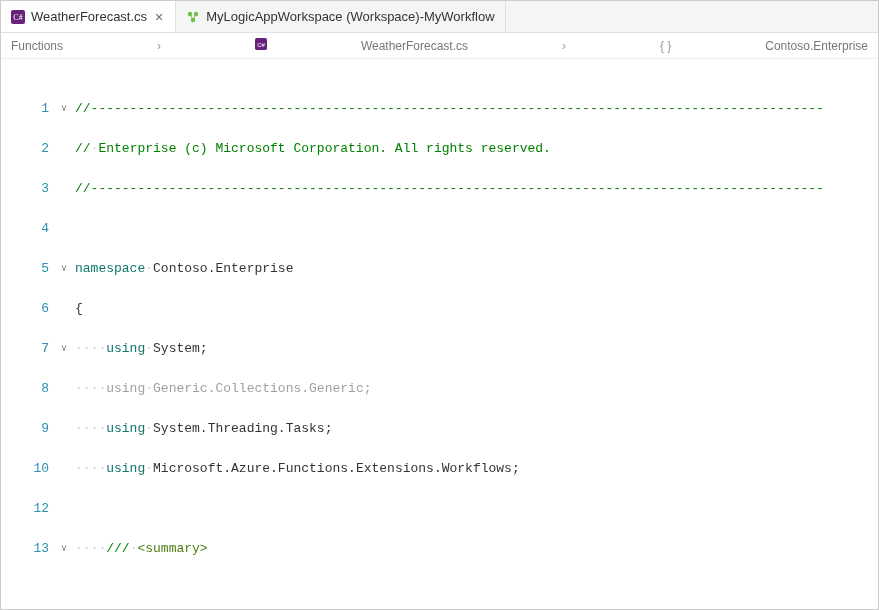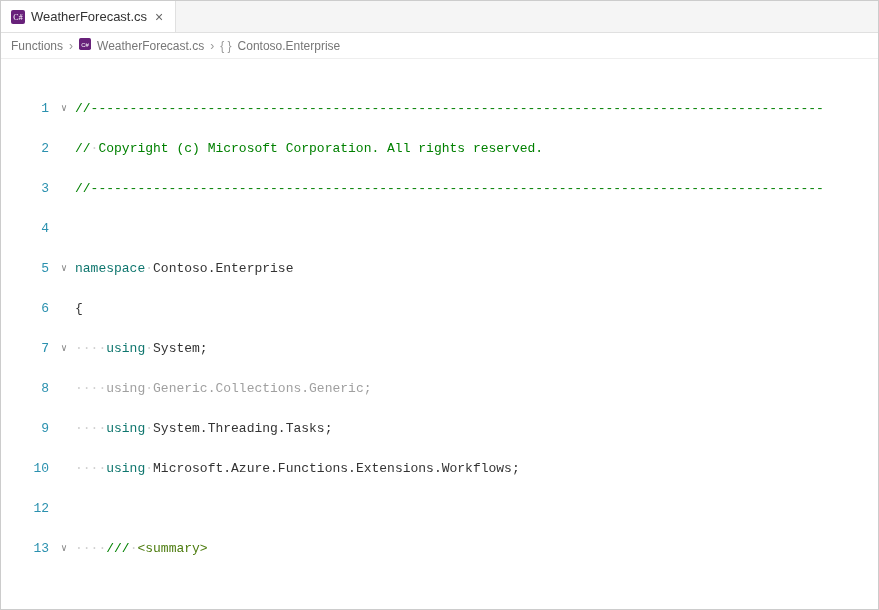--- a/index.html
+++ b/index.html
@@ -4,21 +4,21 @@
 <style>
 * { margin: 0; padding: 0; box-sizing: border-box; }
 body { font-family: "Segoe UI", Tahoma, sans-serif; font-size: 13px; background: #ffffff; color: #333; width: 879px; height: 610px; overflow: hidden; border: 1px solid #ccc; }
 
 .tabs { display: flex; background: #f5f5f5; border-bottom: 1px solid #e0e0e0; height: 32px; }
 .tab { display: flex; align-items: center; padding: 0 10px; gap: 6px; height: 100%; border-right: 1px solid #e0e0e0; cursor: pointer; }
 .tab.active { background: #ffffff; }
 .tab .icon { width: 14px; height: 14px; display: flex; align-items: center; justify-content: center; }
 .tab .close { color: #666; font-size: 14px; padding: 0 2px; }
 
-.breadcrumb { display: flex; align-items: center; padding: 4px 10px; gap: 6px; color: #777; font-size: 12px; border-bottom: 1px solid #eee; height: 26px; }
+.breadcrumb { display: flex; align-items: center; padding: 4px 10px; gap: 6px; color: #777; font-size: 12px; border-bottom: 1px solid #eee; height: 26px; justify-content: space-between; }
 .breadcrumb .chev { color: #999; }
 
 .editor { display: flex; font-family: Consolas, "Courier New", monospace; font-size: 13px; line-height: 20px; height: calc(610px - 32px - 26px - 2px); overflow: hidden; }
 .code-area { flex: 1; position: relative; white-space: pre; overflow: hidden; }
 
 .line { height: 20px; display: flex; }
 .line .bp { width: 20px; position: relative; }
 .line .num { width: 36px; text-align: right; padding-right: 8px; color: #2b91af; }
 .line .fold { width: 14px; text-align: center; color: #888; font-size: 10px; cursor: pointer; }
 .line .code { flex: 1; padding-left: 4px; }
@@ -38,40 +38,52 @@
   <div class="tab active">
     <span class="icon">
       <svg width="14" height="14" viewBox="0 0 14 14">
           <rect width="14" height="14" fill="#68217a" rx="2"></rect>
           <text x="7" y="10" font-size="8" fill="#fff" text-anchor="middle" font-family="Segoe UI">C#</text>
         </svg>
     </span>
     <span>WeatherForecast.cs</span>
     <span class="close">×</span>
   </div>
+  <div class="tab">
+    <span class="icon">
+      <svg width="14" height="14" viewBox="0 0 14 14">
+          <circle cx="4" cy="4" r="2.2" fill="#6fbf44"></circle>
+          <circle cx="10" cy="4" r="2.2" fill="#6fbf44"></circle>
+          <circle cx="7" cy="10" r="2.2" fill="#6fbf44"></circle>
+          <line x1="4" y1="4" x2="7" y2="10" stroke="#6fbf44" stroke-width="1"></line>
+          <line x1="10" y1="4" x2="7" y2="10" stroke="#6fbf44" stroke-width="1"></line>
+        </svg>
+    </span>
+    <span>MyLogicAppWorkspace (Workspace)-MyWorkflow</span>
+  </div>
 </div>
 
 <div class="breadcrumb">
   <span>Functions</span>
   <span class="chev">›</span>
   <span><svg width="12" height="12" viewBox="0 0 14 14">
         <rect width="14" height="14" fill="#68217a" rx="2"></rect>
         <text x="7" y="10" font-size="7" fill="#fff" text-anchor="middle">C#</text>
       </svg></span>
   <span>WeatherForecast.cs</span>
   <span class="chev">›</span>
   <span style="color:#999">{ }</span>
   <span>Contoso.Enterprise</span>
 </div>
 
 <div class="editor">
 <div class="code-area">
 
 <div class="line"><span class="bp"></span><span class="num">1</span><span class="fold">∨</span><span class="code"><span class="c-comment">//----------------------------------------------------------------------------------------------</span></span></div>
-<div class="line"><span class="bp"></span><span class="num">2</span><span class="fold"></span><span class="code"><span class="c-comment">//</span><span class="ws">·</span><span class="c-comment">Copyright (c) Microsoft Corporation. All rights reserved.</span></span></div>
+<div class="line"><span class="bp"></span><span class="num">2</span><span class="fold"></span><span class="code"><span class="c-comment">//</span><span class="ws">·</span><span class="c-comment">Enterprise (c) Microsoft Corporation. All rights reserved.</span></span></div>
 <div class="line"><span class="bp"></span><span class="num">3</span><span class="fold"></span><span class="code"><span class="c-comment">//----------------------------------------------------------------------------------------------</span></span></div>
 <div class="line"><span class="bp"></span><span class="num">4</span><span class="fold"></span><span class="code"></span></div>
 <div class="line"><span class="bp"></span><span class="num">5</span><span class="fold">∨</span><span class="code"><span class="c-key">namespace</span><span class="ws">·</span><span class="c-text">Contoso.Enterprise</span></span></div>
 <div class="line"><span class="bp"></span><span class="num">6</span><span class="fold"></span><span class="code"><span class="c-text">{</span></span></div>
 <div class="line"><span class="bp"></span><span class="num">7</span><span class="fold">∨</span><span class="code"><span class="ws">····</span><span class="c-key">using</span><span class="ws">·</span><span class="c-text">System;</span></span></div>
 <div class="line"><span class="bp"></span><span class="num">8</span><span class="fold"></span><span class="code"><span class="ws">····</span><span class="c-dim">using</span><span class="ws">·</span><span class="c-dim">Generic.Collections.Generic;</span></span></div>
 <div class="line"><span class="bp"></span><span class="num">9</span><span class="fold"></span><span class="code"><span class="ws">····</span><span class="c-key">using</span><span class="ws">·</span><span class="c-text">System.Threading.Tasks;</span></span></div>
 <div class="line"><span class="bp"></span><span class="num">10</span><span class="fold"></span><span class="code"><span class="ws">····</span><span class="c-key">using</span><span class="ws">·</span><span class="c-text">Microsoft.Azure.Functions.Extensions.Workflows;</span></span></div>
 <div class="line"><span class="bp"></span><span class="num">12</span><span class="fold"></span><span class="code"></span></div>
 <div class="line"><span class="bp"></span><span class="num">13</span><span class="fold">∨</span><span class="code"><span class="ws">····</span><span class="c-doccomment">///</span><span class="ws">·</span><span class="c-doctag">&lt;summary&gt;</span></span></div>

